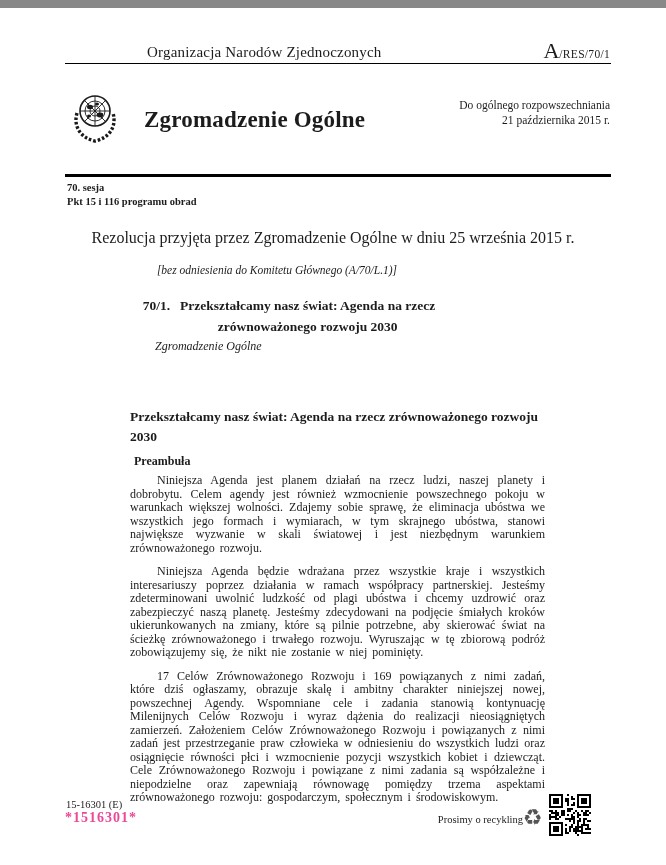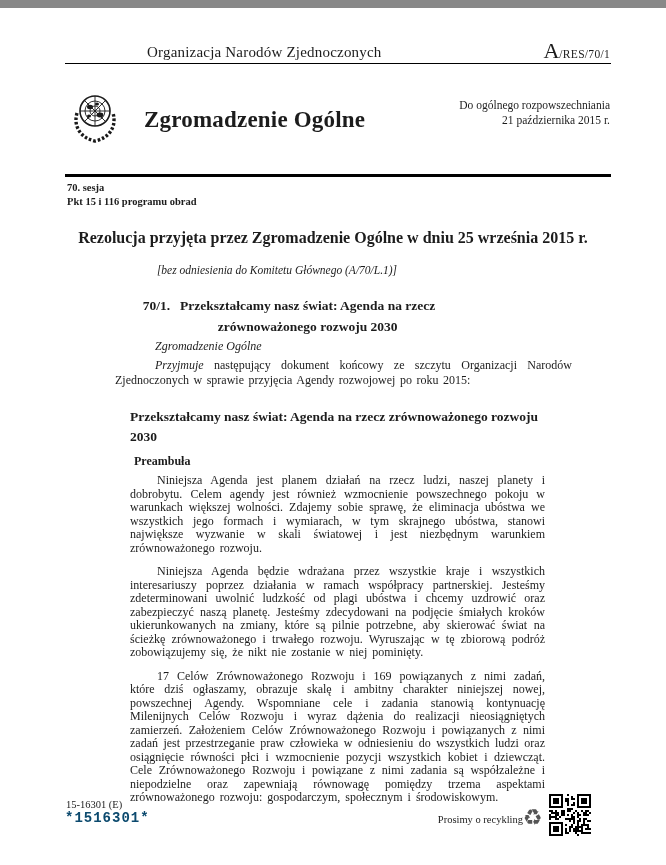--- a/index.html
+++ b/index.html
@@ -44,21 +44,21 @@
     position: absolute; left: 65px; top: 166px; width: 546px; height: 3px;
     background: #000;
   }
   .session-block {
     position: absolute; left: 67px; top: 173px;
     font-size: 10.5px; font-weight: bold; line-height: 13.5px;
   }
   
   .res-title {
     position: absolute; left: 0; top: 221px; width: 666px;
-    text-align: center; font-size: 16px; font-weight: bold;
+    text-align: center; font-size: 16px; font-weight: normal;
   }
   .ref-note {
     position: absolute; left: 0; top: 256px; width: 554px;
     text-align: center; font-style: italic; font-size: 11.5px;
   }
   .res-heading {
     position: absolute; left: 133px; top: 287px;
     display: flex; font-weight: bold; font-size: 13.5px; line-height: 21px; text-align: center;
   }
   .res-heading .num { width: 47px; flex: 0 0 47px; }
@@ -87,22 +87,22 @@
     word-spacing: 2px;
   }
   .preamble p { margin: 0 0 10px 0; text-indent: 27px; }
   
   .job-number {
     position: absolute; left: 66px; top: 791px;
     font-size: 10.5px;
   }
   .barcode-text {
     position: absolute; left: 65px; top: 802px;
-    font-family: Liberation Mono, monospace;
-    font-size: 14px; font-weight: bold; letter-spacing: 1px; color: #0c4a6e;
+    font-family: Liberation Serif, serif;
+    font-size: 14px; font-weight: bold; letter-spacing: 1px; color: #ec4899;
   }
   .recycle-note {
     position: absolute; left: 0; top: 806px; width: 523px;
     text-align: right; font-size: 10.5px; font-weight: normal;
   }
   .recycle-glyph {
     position: absolute; left: 523px; top: 799px;
     font-family: "DejaVu Sans", sans-serif;
     font-size: 22px; color: #555; line-height: 1;
   }
@@ -152,21 +152,20 @@
   <div class="res-heading">
     <span class="num">70/1.</span>
     <span>
       <span>Przekształcamy nasz świat: Agenda na rzecz</span><br>
       <span>zrównoważonego rozwoju 2030</span>
     </span>
   </div>
 
   <div class="actor">Zgromadzenie Ogólne</div>
 
-  <p class="adoption"><span class="lead">Przyjmuje</span><span> następujący dokument końcowy ze szczytu Organizacji Narodów Zjednoczonych w sprawie przyjęcia Agendy rozwojowej po roku 2015:</span></p>
 
   <div class="annex-title">Przekształcamy nasz świat: Agenda na rzecz zrównoważonego rozwoju 2030</div>
   <div class="preamble-heading">Preambuła</div>
   <div class="preamble">
     <p>Niniejsza Agenda jest planem działań na rzecz ludzi, naszej planety i dobrobytu. Celem agendy jest również wzmocnienie powszechnego pokoju w warunkach większej wolności. Zdajemy sobie sprawę, że eliminacja ubóstwa we wszystkich jego formach i wymiarach, w tym skrajnego ubóstwa, stanowi największe wyzwanie w skali światowej i jest niezbędnym warunkiem zrównoważonego rozwoju.</p>
     <p>Niniejsza Agenda będzie wdrażana przez wszystkie kraje i wszystkich interesariuszy poprzez działania w ramach współpracy partnerskiej. Jesteśmy zdeterminowani uwolnić ludzkość od plagi ubóstwa i chcemy uzdrowić oraz zabezpieczyć naszą planetę. Jesteśmy zdecydowani na podjęcie śmiałych kroków ukierunkowanych na zmiany, które są pilnie potrzebne, aby skierować świat na ścieżkę zrównoważonego i trwałego rozwoju. Wyruszając w tę zbiorową podróż zobowiązujemy się, że nikt nie zostanie w niej pominięty.</p>
     <p>17 Celów Zrównoważonego Rozwoju i 169 powiązanych z nimi zadań, które dziś ogłaszamy, obrazuje skalę i ambitny charakter niniejszej nowej, powszechnej Agendy. Wspomniane cele i zadania stanowią kontynuację Milenijnych Celów Rozwoju i wyraz dążenia do realizacji nieosiągniętych zamierzeń. Założeniem Celów Zrównoważonego Rozwoju i powiązanych z nimi zadań jest przestrzeganie praw człowieka w odniesieniu do wszystkich ludzi oraz osiągnięcie równości płci i wzmocnienie pozycji wszystkich kobiet i dziewcząt. Cele Zrównoważonego Rozwoju i powiązane z nimi zadania są współzależne i niepodzielne oraz zapewniają równowagę pomiędzy trzema aspektami zrównoważonego rozwoju: gospodarczym, społecznym i środowiskowym.</p>
   </div>
 
   <div class="job-number">15-16301 (E)</div>

